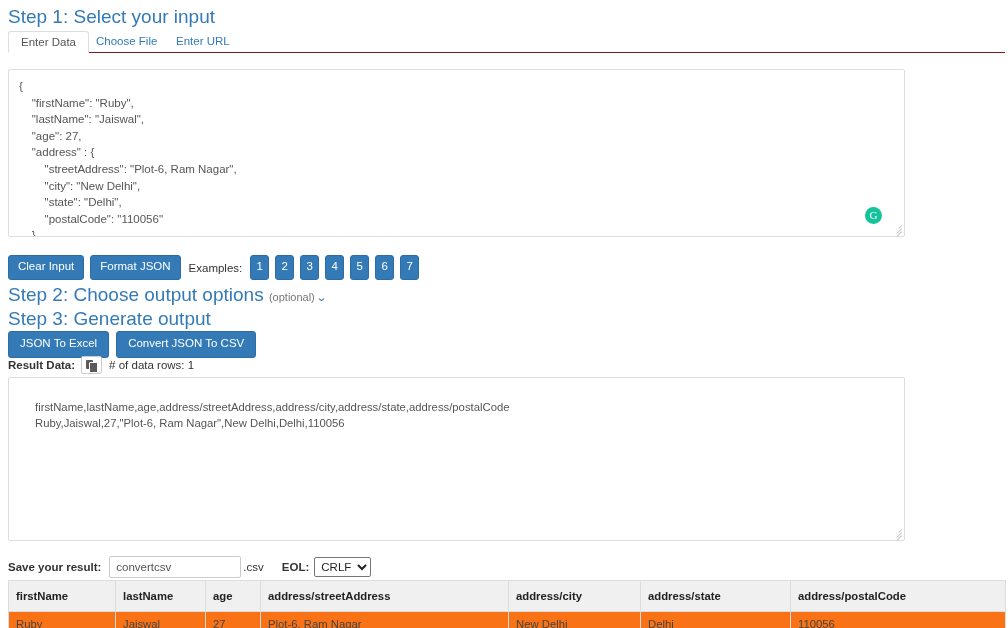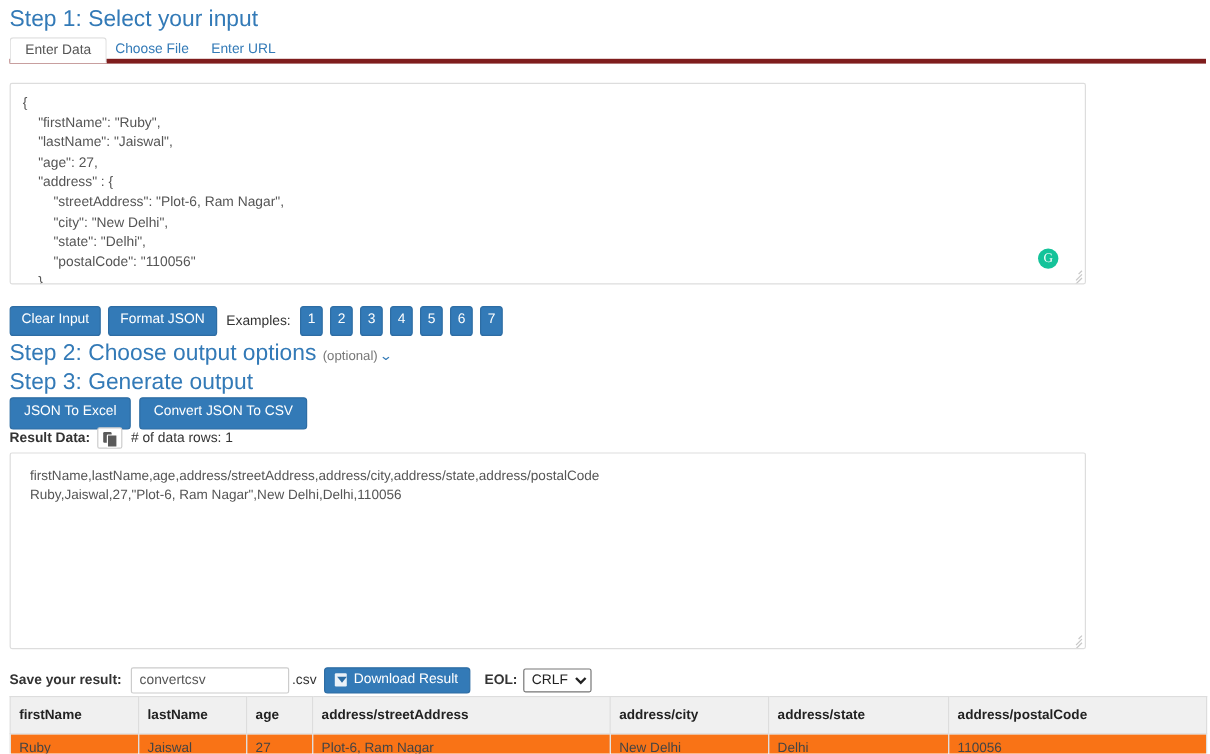--- a/index.html
+++ b/index.html
@@ -46,21 +46,21 @@
     transform: scaleX(1.25);
   }
 
   
   .tabs {
     position: absolute;
     left: 8px;
     top: 31px;
     width: 997px;
     height: 22px;
-    border-bottom: 4px solid #7f1d1d;
+    border-bottom: 1px solid #7f1d1d;
     box-sizing: border-box;
   }
   .tab {
     position: absolute;
     top: 0;
     height: 22px;
     line-height: 21px;
     font-size: 11.5px;
     padding: 0 12px;
     box-sizing: border-box;
@@ -230,21 +230,21 @@
     top: 377px;
     width: 897px;
     height: 164px;
     border: 1px solid #dddddd;
     border-radius: 2px;
     background: #ffffff;
     box-sizing: border-box;
     overflow: hidden;
   }
   .result-text {
-    margin: 6px;
+    margin: 16px;
     padding: 6px 0 0 10px;
     font-family: "Liberation Sans", sans-serif;
     font-size: 11.3px;
     line-height: 15.5px;
     color: #555555;
     white-space: pre;
   }
 
   
   .save-row {
@@ -437,27 +437,20 @@
         <i></i>
         <i></i>
         <i></i>
       </div>
   </div>
 
   <div class="save-row">
     <span class="save-label">Save your result:</span>
     <input class="filename-input" type="text" value="convertcsv" style="">
     <span class="ext-label">.csv</span>
-    <span class="btn btn-download">
-      <span class="dl-icon">
-          <span class="pg"></span>
-          <span class="arr"></span>
-        </span>
-      <span>Download Result</span>
-    </span>
     <span class="eol-label">EOL:</span>
     <select class="eol-select"><option value="CRLF">CRLF</option><option value="LF">LF</option><option value="CR">CR</option></select>
   </div>
 
   <table class="result-table">
     <colgroup>
       <col style="width:107px">
         <col style="width:90px">
         <col style="width:55px">
       <col style="width:248px">

